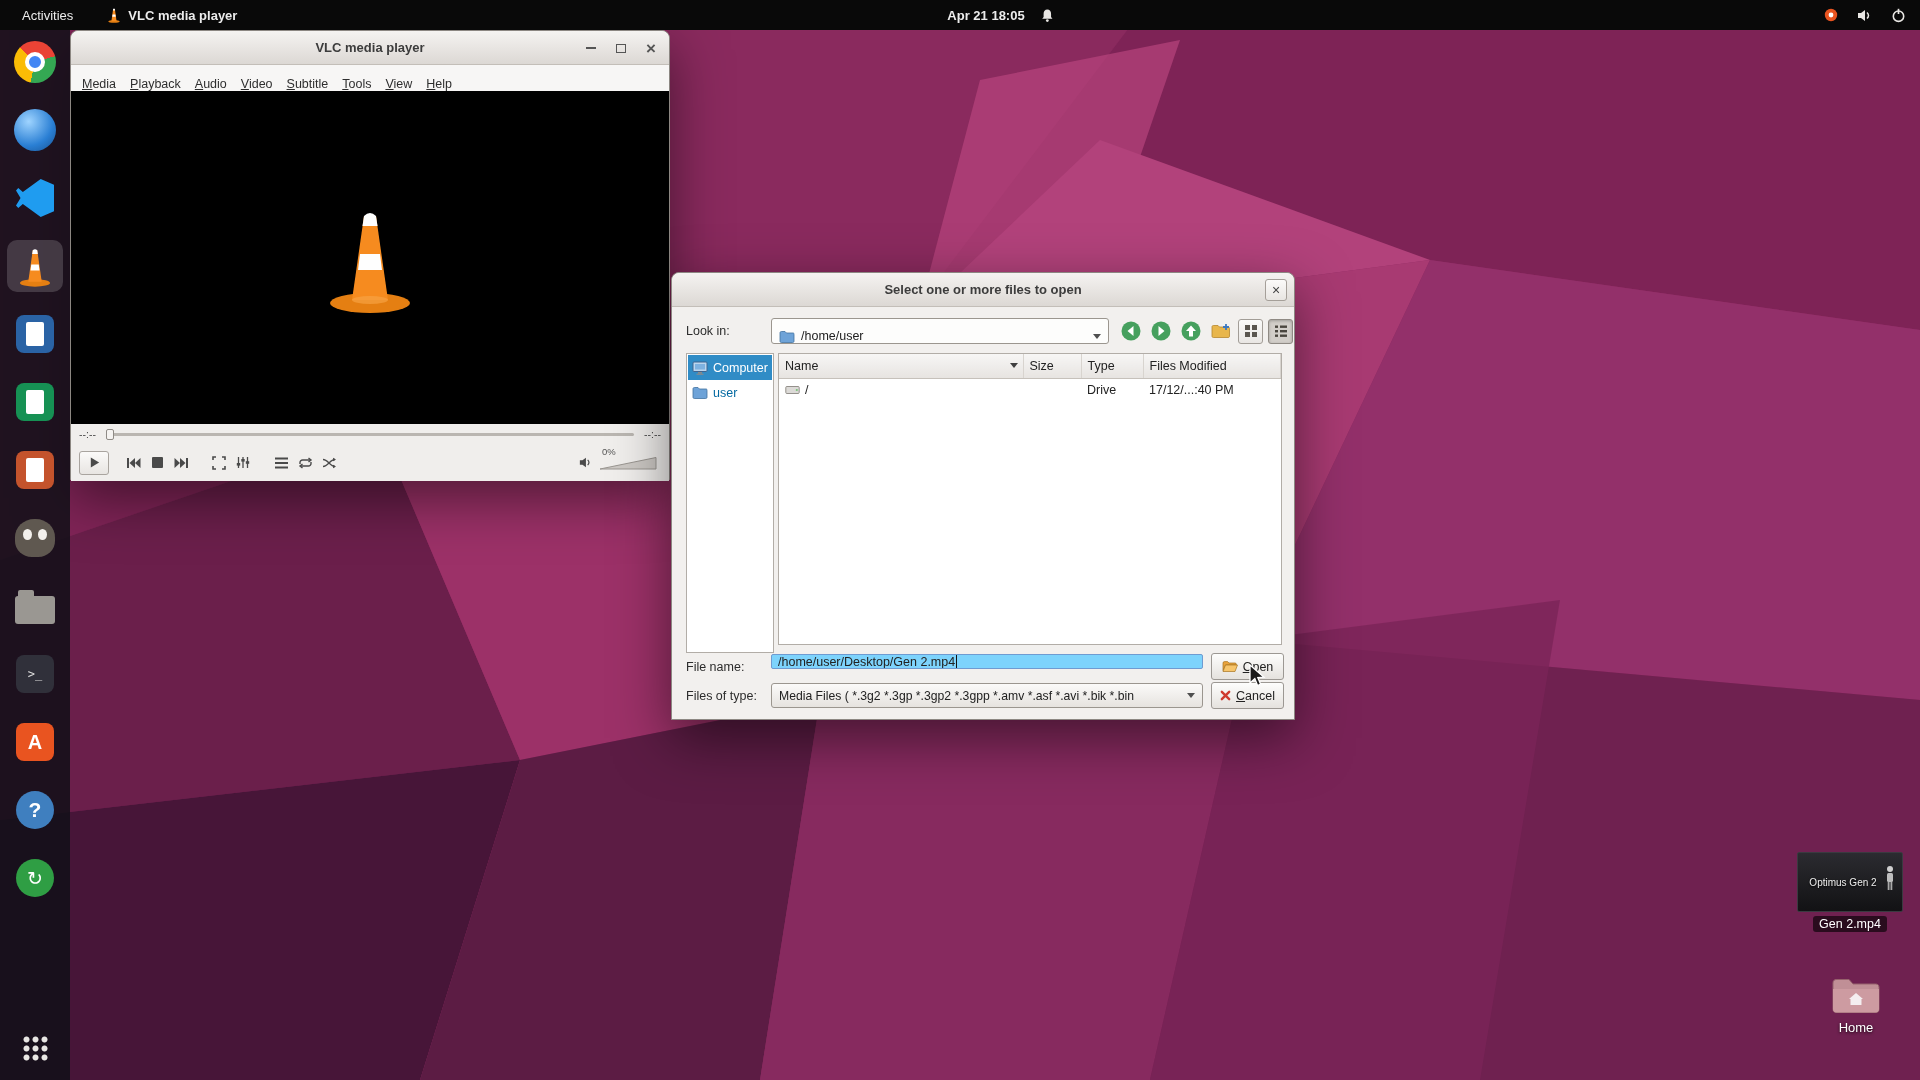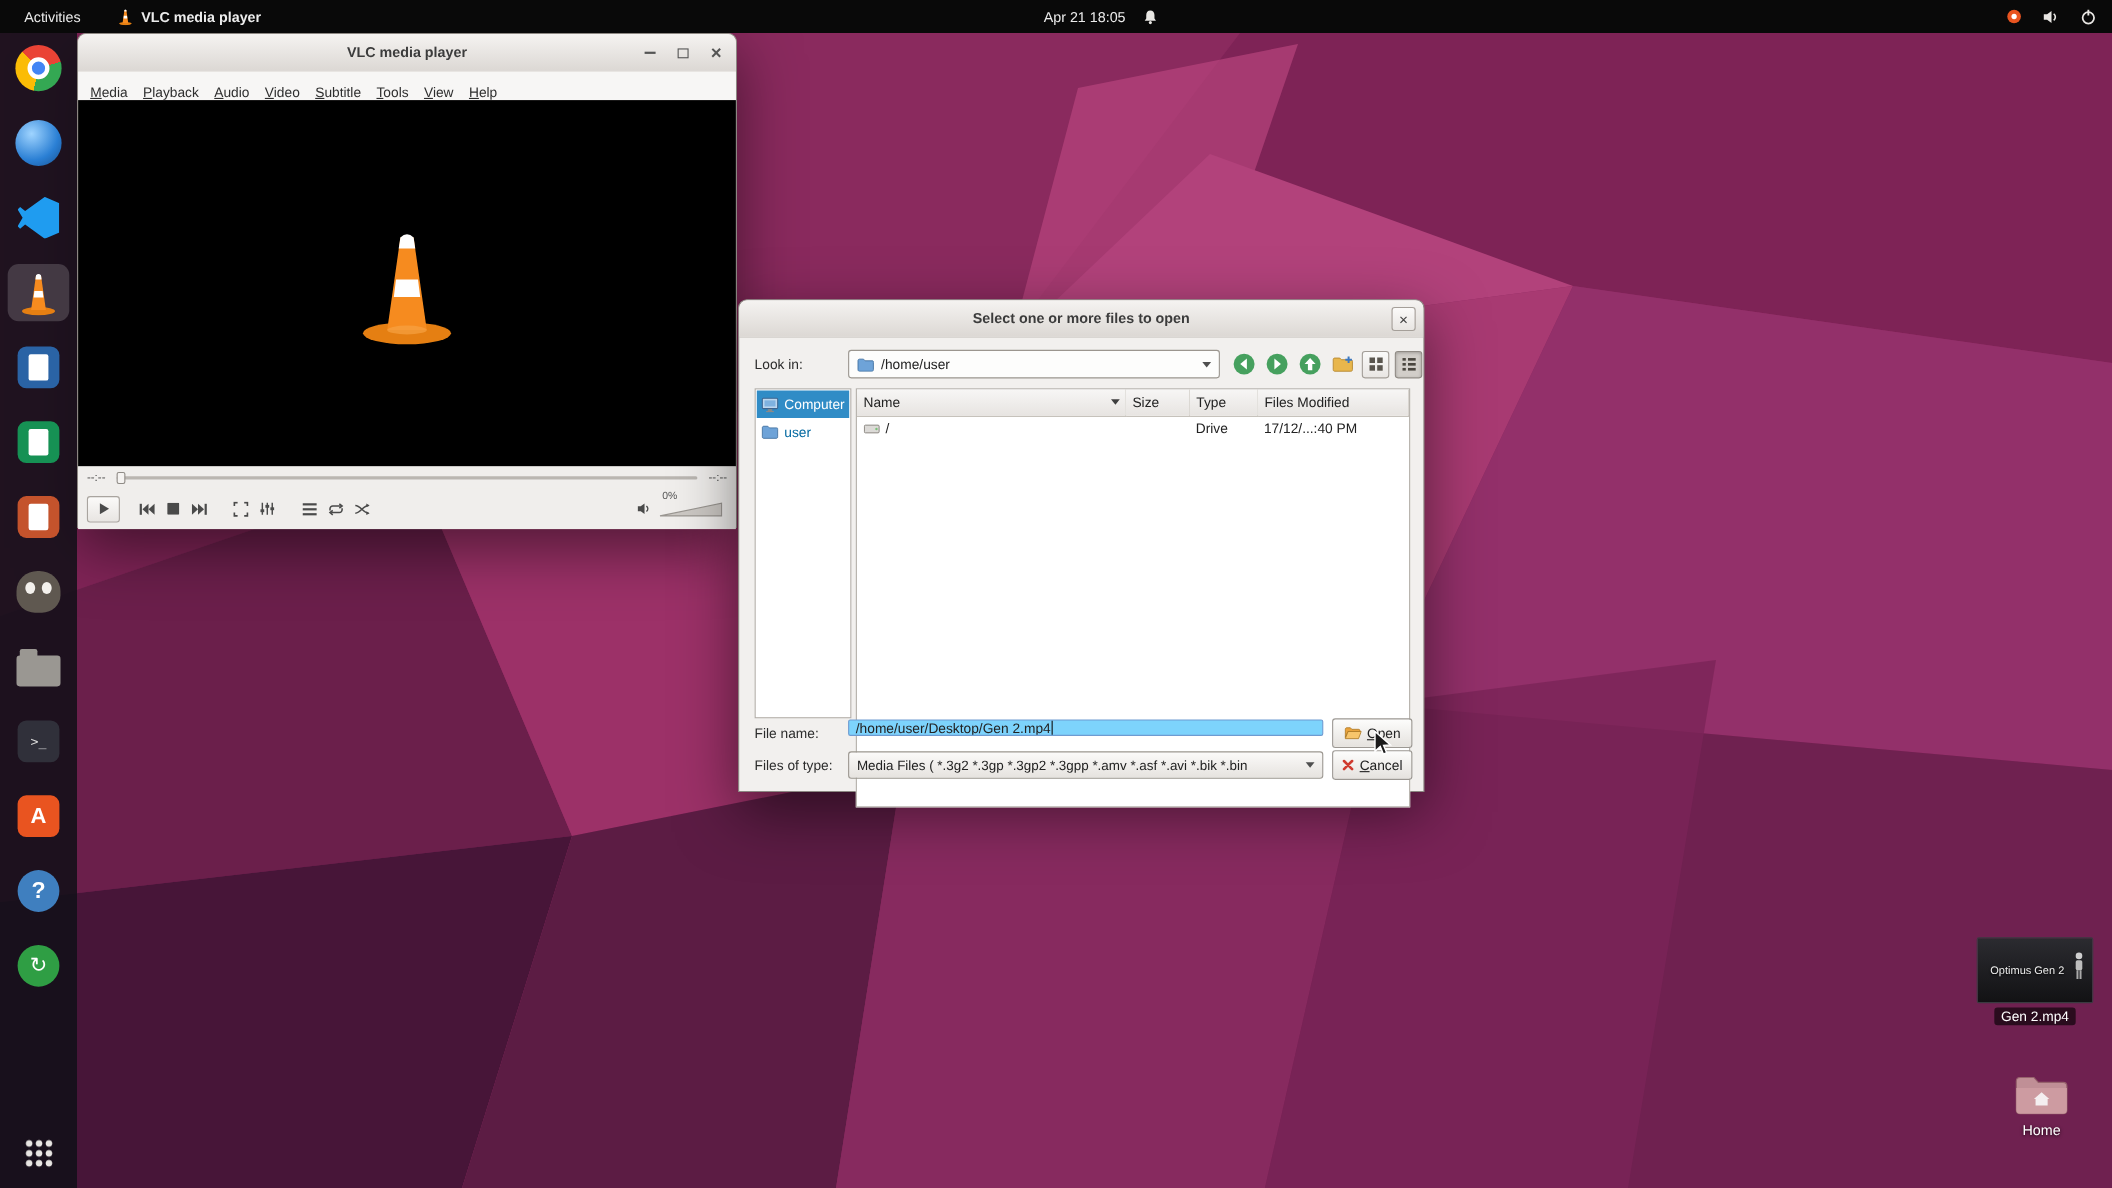--- a/index.html
+++ b/index.html
@@ -9,21 +9,21 @@
 
   
   #wallpaper{position:absolute;inset:0;z-index:0}
 
   
   #topbar{position:absolute;left:0;top:0;width:1920px;height:30px;background:#090909;z-index:50;
     display:flex;align-items:center;padding:0 14px;color:#ececec;font-size:13px}
   .tb-item{height:30px;display:flex;align-items:center;padding:0 8px;cursor:default}
   #app-indicator{margin-left:18px;display:flex;align-items:center;gap:7px;font-weight:bold}
   #clock-wrap{position:absolute;left:1001px;top:0;height:30px;transform:translateX(-50%);
-    display:flex;align-items:center;gap:16px;font-weight:normal}
+    display:flex;align-items:center;gap:16px;font-weight:bold}
   #tb-right{margin-left:auto;display:flex;align-items:center;gap:18px}
 
   
   #dock{position:absolute;left:0;top:30px;width:70px;height:1050px;background:rgba(18,16,24,.88);
     z-index:40;display:flex;flex-direction:column;align-items:center;padding:6px 0 10px}
   #dock-items{display:flex;flex-direction:column;gap:16px;align-items:center}
   .dock-item{width:56px;height:52px;display:flex;align-items:center;justify-content:center;border-radius:10px}
   .dock-item.active{background:rgba(255,255,255,.17)}
   .dock-ic{display:flex;align-items:center;justify-content:center}
   .ic{width:42px;height:42px;display:flex;align-items:center;justify-content:center}
@@ -84,31 +84,31 @@
   #volume{margin-left:auto;position:relative;display:flex;align-items:center;gap:6px;height:100%;padding-right:4px}
   .vol-label{position:absolute;top:2px;left:24px;font-size:9.5px;color:#555}
 
   
   #file-dialog{left:671px;top:272px;width:624px;height:448px;z-index:20;background:#f2f0ee}
   .dlg-close{position:absolute;right:7px;top:6px;width:22px;height:22px;border:1px solid #a59f99;border-radius:3px;
     background:linear-gradient(#fbfaf9,#e8e5e2);display:flex;align-items:center;justify-content:center;
     font-size:14px;color:#444;font-weight:normal}
   .dlg-label{position:absolute;font-size:12.5px;color:#2c2c2c}
   #lookin-combo{position:absolute;left:99px;top:45px;width:338px;height:26px;background:#fdfdfc;
-    border:1px solid #9b968f;border-radius:3px;display:flex;align-items:center;gap:6px;padding:0 7px;font-size:12.5px}
+    border:1px solid #9b968f;border-radius:3px;display:flex;align-items:flex-end;gap:6px;padding:0 7px;font-size:12.5px}
   .caret-down{width:0;height:0;border:4px solid transparent;border-top:5px solid #4f4f4f;margin-top:4px}
   #lookin-combo .caret-down{margin-left:auto}
   #dlg-toolbar{position:absolute;left:446px;top:45px;height:26px;display:flex;align-items:center;gap:5px}
   .tbtn{width:25px;height:25px;display:flex;align-items:center;justify-content:center;border-radius:3px}
   .tbtn.toggle{border:1px solid #a29d97;background:linear-gradient(#fafaf9,#e9e6e3)}
   .tbtn.pressed{background:#d2cec9;border:1px solid #8f8a84;box-shadow:inset 0 1px 3px rgba(0,0,0,.25)}
   #places{position:absolute;left:14px;top:80px;width:88px;height:300px;background:#fff;border:1px solid #b2ada7;padding:1px}
   .place{height:25px;display:flex;align-items:center;gap:5px;padding:0 4px;font-size:12.5px;color:#0369a1;white-space:nowrap}
   .place.selected{background:#308cc6;color:#fff}
-  #file-area{position:absolute;left:106px;top:80px;width:504px;height:381px;background:#fff;border:1px solid #b2ada7;overflow:hidden}
+  #file-area{position:absolute;left:106px;top:80px;width:504px;height:292px;background:#fff;border:1px solid #b2ada7;overflow:hidden}
   #file-table{width:100%;border-collapse:collapse;table-layout:fixed;font-size:12.5px}
   #file-table th{height:24px;background:linear-gradient(#f7f6f5,#e7e4e1);border-bottom:1px solid #c6c1bb;
     border-right:1px solid #d8d4cf;text-align:left;padding:0 6px;font-weight:normal;color:#222;position:relative;white-space:nowrap;overflow:hidden}
   #file-table th:nth-child(1){width:244px}
   #file-table th:nth-child(2){width:58px}
   #file-table th:nth-child(3){width:62px}
   #file-table td{height:23px;padding:0 6px;color:#222;white-space:nowrap;overflow:hidden}
   .cell-ic{display:inline-block;vertical-align:-2px;margin-right:5px}
   .sort-caret{position:absolute;right:5px;top:9px;width:0;height:0;border:4px solid transparent;border-top:5px solid #3f3f3f}
   #fname-input{position:absolute;left:99px;top:381px;width:432px;height:15px;background:#7dd3fc;border:1px solid #6f9bd1;

